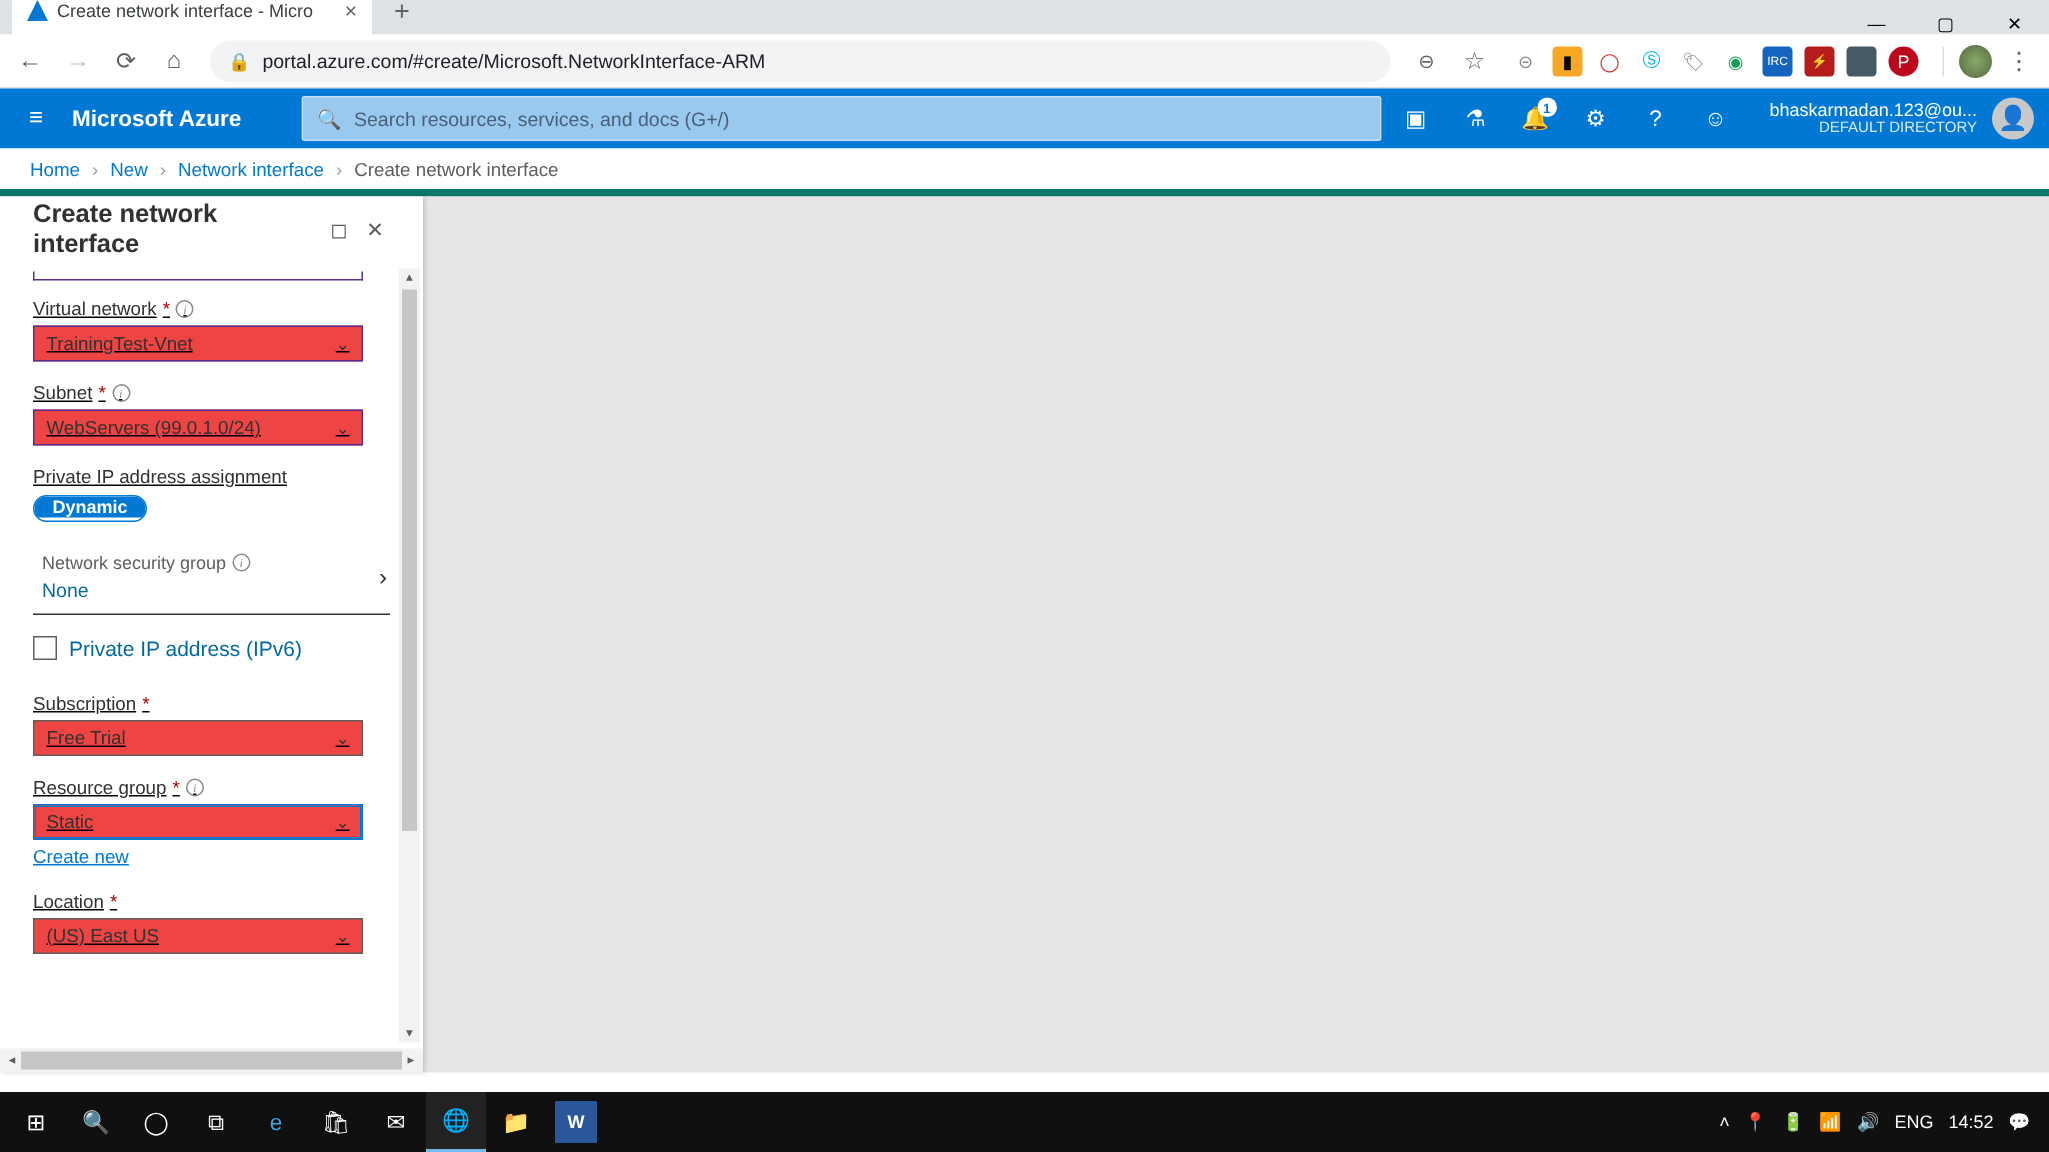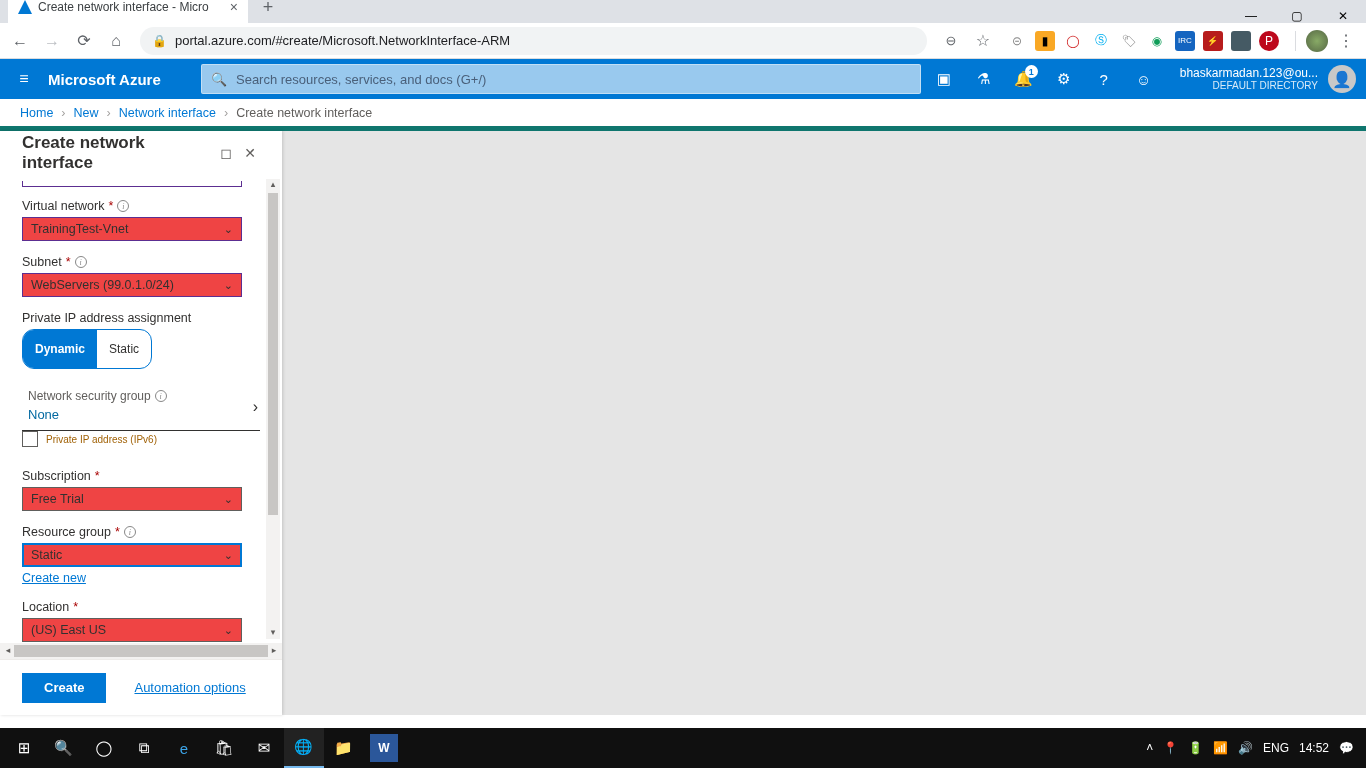--- a/index.html
+++ b/index.html
@@ -47,39 +47,39 @@
 .blade { position: absolute; left: 0; top: 0; width: 282px; height: 100%; background: #fff; display: flex; flex-direction: column; box-shadow: 1px 0 3px rgba(0,0,0,0.15); }
 .blade-header { height: 44px; display: flex; align-items: center; padding: 0 20px 0 22px; border-bottom: none; }
 .blade-title { font-size: 17px; font-weight: 600; color: #323130; flex: 1; }
 .blade-hicon { width: 24px; height: 24px; display: flex; align-items: center; justify-content: center; color: #605e5c; font-size: 14px; }
 
 .blade-body { flex: 1; overflow: hidden; position: relative; padding: 6px 22px 8px 22px; }
 .form-scroll { position: absolute; right: 2px; top: 4px; width: 14px; height: calc(100% - 8px); background: #f3f2f1; }
 .scroll-thumb { position: absolute; left: 2px; width: 10px; background: #c8c6c4; }
 .scroll-arrow { position: absolute; left: 2px; width: 10px; height: 12px; color: #605e5c; font-size: 9px; text-align: center; }
 
-.field-group { margin-bottom: 14px; }
+.field-group { margin-bottom: 14px; text-decoration: underline; }
 .field-label { font-size: 12.5px; color: #323130; margin-bottom: 4px; display: flex; align-items: center; gap: 4px; }
 .req { color: #a80000; }
 .info-icon { width: 12px; height: 12px; border: 1px solid #888; border-radius: 50%; display: inline-flex; align-items: center; justify-content: center; font-size: 8px; color: #888; font-style: italic; font-family: serif;}
 .dropdown { width: 220px; height: 24px; border: 1px solid #605e5c; background: #ef4444; display: flex; align-items: center; padding: 0 8px; font-size: 12.5px; color: #323130; position: relative; }
 .dropdown.purple { border-color: #5c2e91; }
 .dropdown.blue { border-color: #0078d4; box-shadow: 0 0 0 1px #0078d4 inset; }
 .dropdown .chev { margin-left: auto; font-size: 11px; color: #323130; }
 
-.toggle-pill { display: inline-flex; border: 1px solid #0078d4; border-radius: 12px; overflow: hidden; height: 40px; }
+.toggle-pill { display: inline-flex; border: 1px solid #0078d4; border-radius: 12px; overflow: hidden; height: 18px; flex-direction: column; }
 .toggle-opt { padding: 0 12px; font-size: 12px; display: flex; align-items: center; color: #323130; }
 .toggle-opt.active { background: #0078d4; color: #fff; font-weight: 600; }
 
 .nsg-row { border-bottom: 1px solid #323130; padding: 6px 0 8px 6px; margin-top: 12px; position: relative; }
 .nsg-row .lbl { font-size: 12px; color: #605e5c; display: flex; align-items: center; gap: 4px; }
 .nsg-row .val { font-size: 13px; color: #0369a1; margin-top: 4px; }
 .nsg-row .navchev { position: absolute; right: 2px; top: 50%; transform: translateY(-50%); font-size: 16px; color: #323130; }
 
-.checkbox-row { display: flex; align-items: center; gap: 8px; font-size: 10px; color: #a16207; }
+.checkbox-row { display: flex; align-items: center; gap: 8px; font-size: 14px; color: #0369a1; margin-top: 14px; }
 .checkbox { width: 16px; height: 16px; border: 1px solid #605e5c; }
 
 .link { color: #0078d4; font-size: 12.5px; margin-top: 4px; display: inline-block; }
 
 .hscroll { height: 16px; background: #f3f2f1; position: relative; margin: 0; }
 .hscroll .th { position:absolute; left:14px; top:2px; height:12px; width: calc(100% - 28px); background:#c8c6c4;}
 .hscroll .ar { position:absolute; top:2px; width:12px; height:12px; font-size:9px; color:#605e5c; text-align:center;}
 
 .blade-footer { height: 56px; border-top: 1px solid #edebe9; display: flex; align-items: center; padding: 0 22px; gap: 28px; }
 .btn-primary { background: #0078d4; color: #fff; border: none; height: 30px; padding: 0 22px; font-size: 13px; font-weight: 600; }
@@ -269,24 +269,20 @@
         <div class="scroll-arrow" style="bottom:0">▾</div>
       </div>
     </div>
 
     <div class="hscroll">
       <div class="ar" style="left:2px">◂</div>
       <div class="th"></div>
       <div class="ar" style="right:2px">▸</div>
     </div>
 
-    <div class="blade-footer">
-      <button class="btn-primary">Create</button>
-      <a class="footer-link" href="#">Automation options</a>
-    </div>
   </div>
 </div>
 
 <div class="taskbar">
   <div class="tb-btn">⊞</div>
   <div class="tb-btn">🔍</div>
   <div class="tb-btn">◯</div>
   <div class="tb-btn">⧉</div>
   <div class="tb-btn" style="color:#3ca4e8">e</div>
   <div class="tb-btn">🛍</div>

